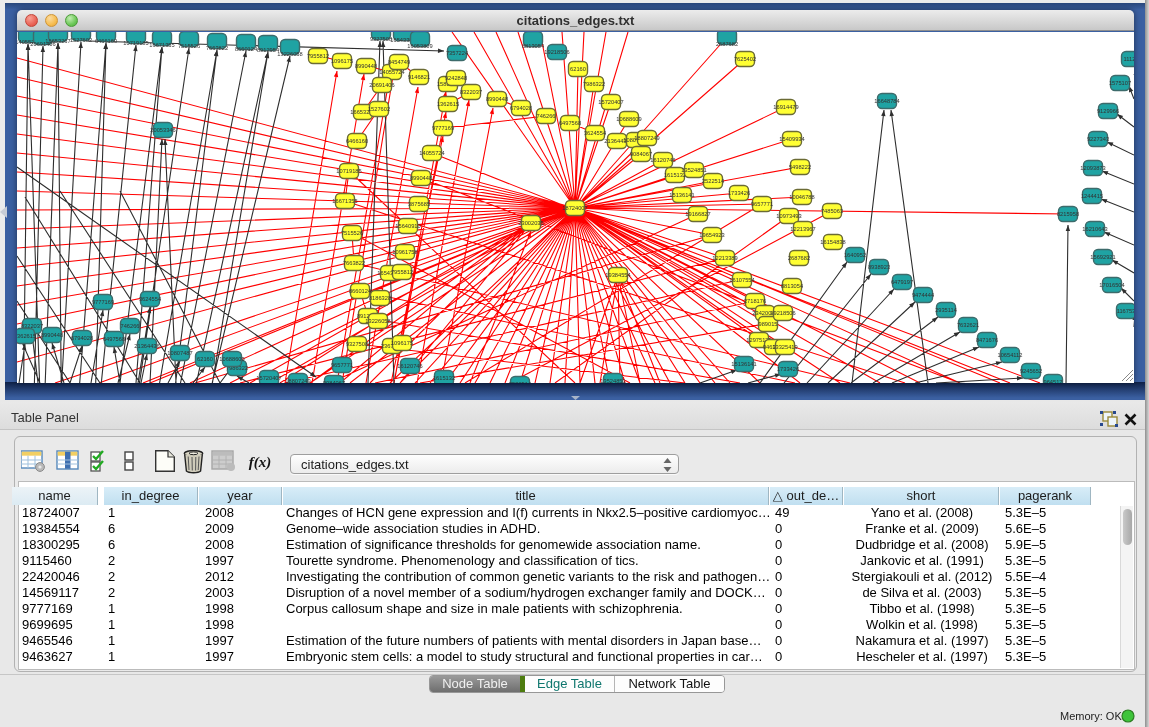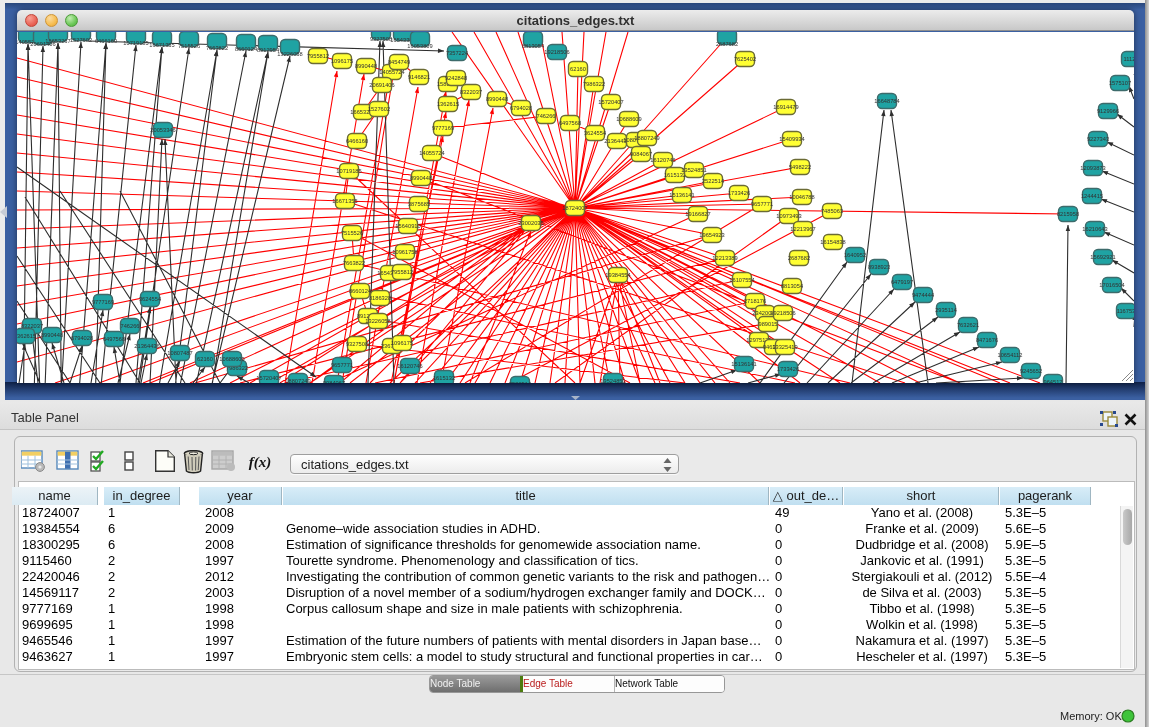--- a/index.html
+++ b/index.html
@@ -18,21 +18,21 @@
 #panel{left:0;top:400px;width:1149px;height:327px;background:#e8e8e8}
 #ptitle{position:absolute;left:0;top:2px;width:1145px;height:28px;background:linear-gradient(#e9e9e9,#dcdcdc);border-bottom:1px solid #c4c4c4}
 #ptitle .t{position:absolute;left:11px;top:8px;font-size:13px;color:#333}
 #pbox{position:absolute;left:14px;top:36px;width:1123px;height:236px;background:#eaeaea;border:1px solid #b2b2b2;border-radius:6px}
 #tblwrap{position:absolute;left:3px;top:44px;width:1117px;height:189px;background:#fff;border:1px solid #bbb}
 .hd{position:absolute;top:87px;height:18px;background:linear-gradient(#d8edf8,#c0dff0);border-right:1px solid #9fb6c2;font-size:13px;color:#1c1c1c;text-align:center;line-height:18px}
 .tr{position:absolute;left:17px;width:1103px;height:16px;font-size:13px;color:#000}
 .tr span{position:absolute;top:0;white-space:nowrap;line-height:16px}
 .tr .ctr{text-align:center}
 #tabs{position:absolute;left:429px;top:675px;height:18px;border:1px solid #979797;border-radius:4px;overflow:hidden;display:flex}
-#tabs div{font-size:10px;line-height:16px;}
+#tabs div{font-size:13px;line-height:16px;text-align:center}
 #statusline{position:absolute;left:0;top:674px;width:1149px;border-top:1px solid #c6c6c6;height:0}
 
 #redge{left:1145px;top:0;width:4px;height:727px;background:linear-gradient(90deg,#8f8f8f,#d6d6d6)}
 .icon{position:absolute}
 </style></head><body>
 <div id="root">
 <div id="blue" class="abs">
       <div class="topstrip"></div>
       <div class="botshade"></div>
     </div>
@@ -555,30 +555,31 @@
   <div style="position:absolute;left:10px;top:2px;font-size:13px;color:#1c1c1c">citations_edges.txt</div>
   <svg style="position:absolute;right:6px;top:3px" width="9" height="14">
           <path d="M4.5 0 L8.5 5 H0.5 Z" fill="#666"></path>
           <path d="M4.5 14 L8.5 9 H0.5 Z" fill="#666"></path>
         </svg>
 </div>
 
 <div id="tblwrap"></div>
 </div>
 <div class="hd abs" style="left:12px;width:86px;top:487px;background:linear-gradient(#ecf3f7,#dcebf3)">name</div>
-    <div class="hd abs" style="left:104px;width:76px;top:487px">in_degree</div>
+    <div class="hd abs" style="left:104px;width:94px;top:487px">in_degree</div>
     <div class="hd abs" style="left:199px;width:83px;top:487px">year</div>
     <div class="hd abs" style="left:283px;width:486px;top:487px">title</div>
     <div class="hd abs" style="left:770px;width:73px;top:487px">△ out_de…</div>
     <div class="hd abs" style="left:844px;width:155px;top:487px">short</div>
     <div class="hd abs" style="left:1000px;width:91px;top:487px">pagerank</div>
 <div class="tr" style="top:505px">
       <span style="left:5px">18724007</span>
       <span style="left:91px">1</span>
       <span style="left:188px">2008</span>
+      <span style="left:269px">Changes of HCN gene expression and I(f) currents in Nkx2.5–positive cardiomyoc…</span>
       <span style="left:758px">49</span>
       <span class="ctr" style="left:827px;width:156px">Yano et al. (2008)</span>
       <span style="left:988px">5.3E–5</span>
     </div>
     <div class="tr" style="top:521px">
       <span style="left:5px">19384554</span>
       <span style="left:91px">6</span>
       <span style="left:188px">2009</span>
       <span style="left:269px">Genome–wide association studies in ADHD.</span>
       <span style="left:758px">0</span>
@@ -655,21 +656,21 @@
       <span style="left:758px">0</span>
       <span class="ctr" style="left:827px;width:156px">Hescheler et al. (1997)</span>
       <span style="left:988px">5.3E–5</span>
     </div>
 <div class="abs" style="left:1120px;top:506px;width:13px;height:162px;background:#f4f4f4;border-left:1px solid #d9d9d9">
   <div style="position:absolute;left:1.5px;top:3px;width:9px;height:36px;border-radius:5px;background:linear-gradient(90deg,#c9c9c9,#a8a8a8)"></div>
 </div>
 <div id="statusline" class="abs"></div>
 <div id="tabs" class="abs">
   <div style="width:90px;background:linear-gradient(#9a9a9a,#6e6e6e);color:#f0f0f0">Node Table</div>
-  <div style="width:94px;background:#fdfdfd;color:#b91c1c;border-left:3px solid #4d7c0f">Edge Table</div>
+  <div style="width:94px;background:#fdfdfd;color:#0f766e;border-left:5px solid #4d7c0f">Edge Table</div>
   <div style="width:110px;background:#fdfdfd;color:#111;border-left:1px solid #b5b5b5">Network Table</div>
 </div>
 <div class="abs" style="left:1060px;top:710px;font-size:11px;color:#222">Memory: OK</div>
 <svg class="abs" style="left:1121px;top:709px" width="14" height="14">
       <circle cx="7" cy="7" r="6" fill="#3ec43a" stroke="#2c7d22" stroke-width="1.2"></circle>
     </svg>
 <div id="redge" class="abs"></div>
 <svg class="abs" style="left:0px;top:206px" width="8" height="12">
       <path d="M7 0 L7 12 L0 6 Z" fill="#c8cdd6"></path>
     </svg>

